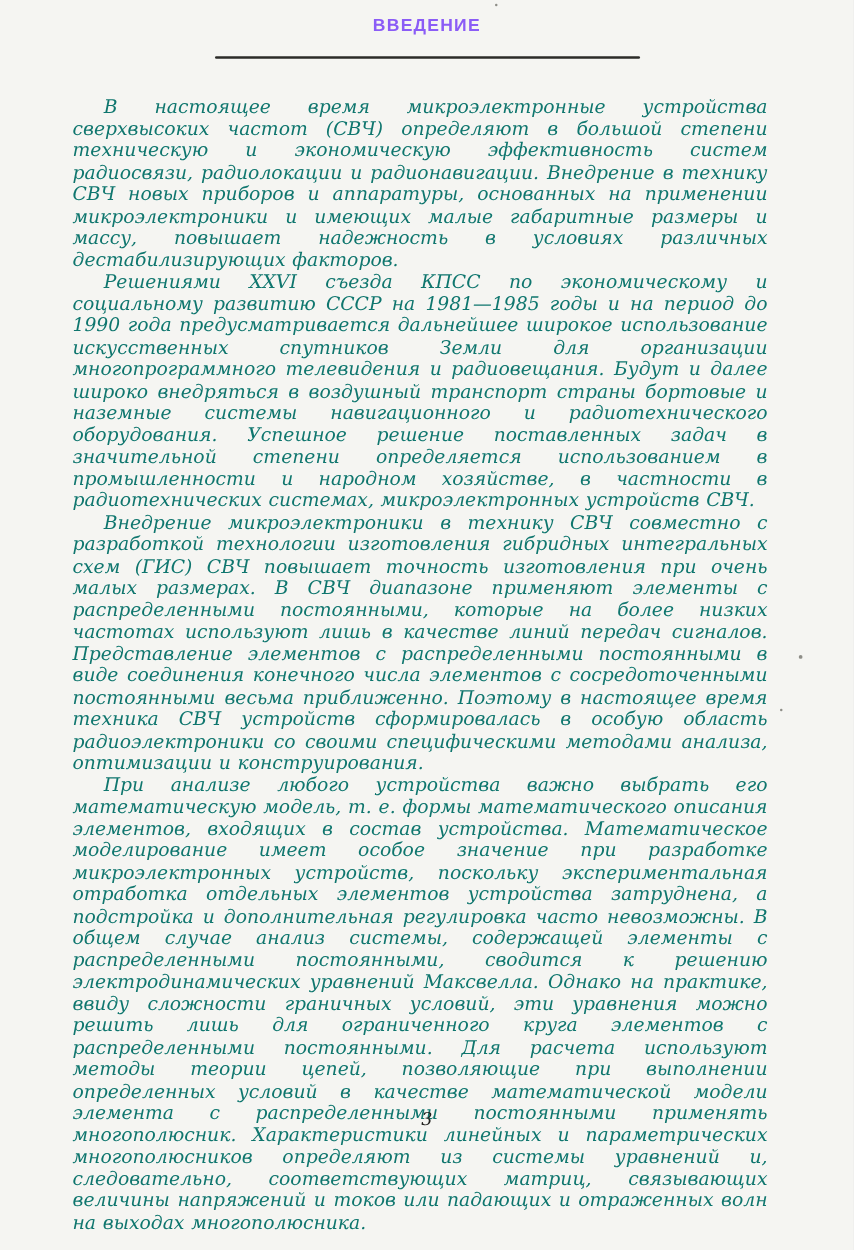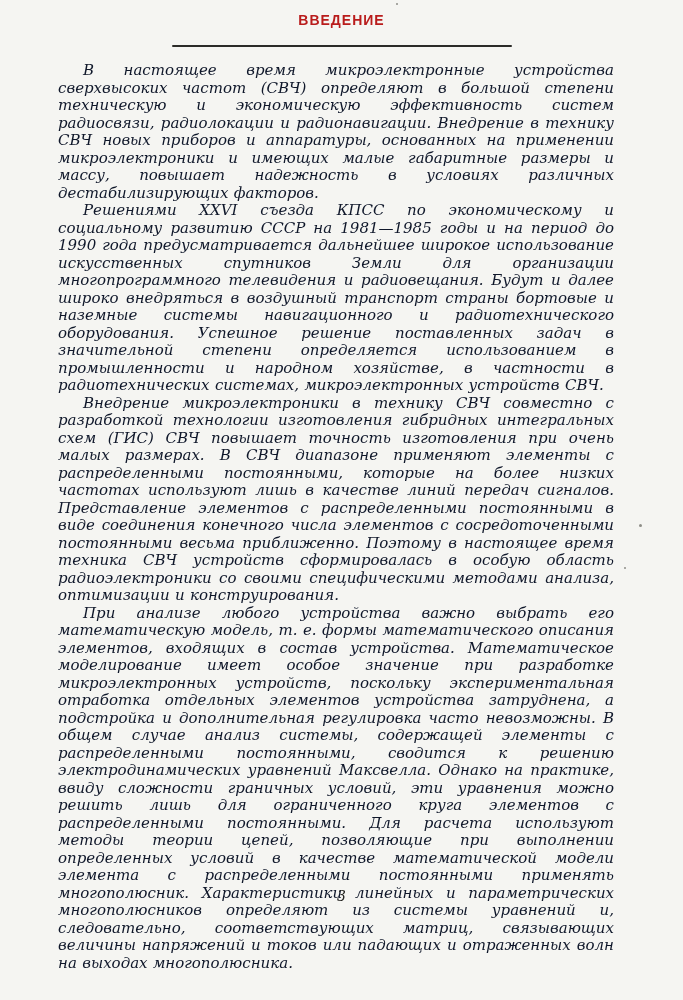--- a/index.html
+++ b/index.html
@@ -20,42 +20,42 @@
   .chapter-title {
     position: absolute;
     top: 12px;
     left: 0;
     width: 100%;
     text-align: center;
     font-family: "Liberation Sans", sans-serif;
     font-weight: bold;
     font-size: 14px;
     letter-spacing: 1px;
-    color: #b91c1c;
+    color: #8b5cf6;
   }
   .title-rule {
     position: absolute;
     top: 45px;
     left: 172px;
     width: 340px;
     height: 2px;
     background: #2b2b28;
     border-radius: 1px;
   }
   .body-text {
     position: absolute;
-    top: 62px;
+    top: 77px;
     left: 58px;
     width: 556px;
     font-family: "DejaVu Serif", serif;
     font-style: italic;
     font-size: 15px;
     line-height: 17.5px;
     text-align: justify;
-    color: #0f172a;
+    color: #0f766e;
     hyphens: auto;
     -webkit-hyphens: auto;
     word-spacing: 0.04em;
   }
   .body-text p {
     margin: 0;
     text-indent: 25px;
   }
   .page-number {
     position: absolute;

